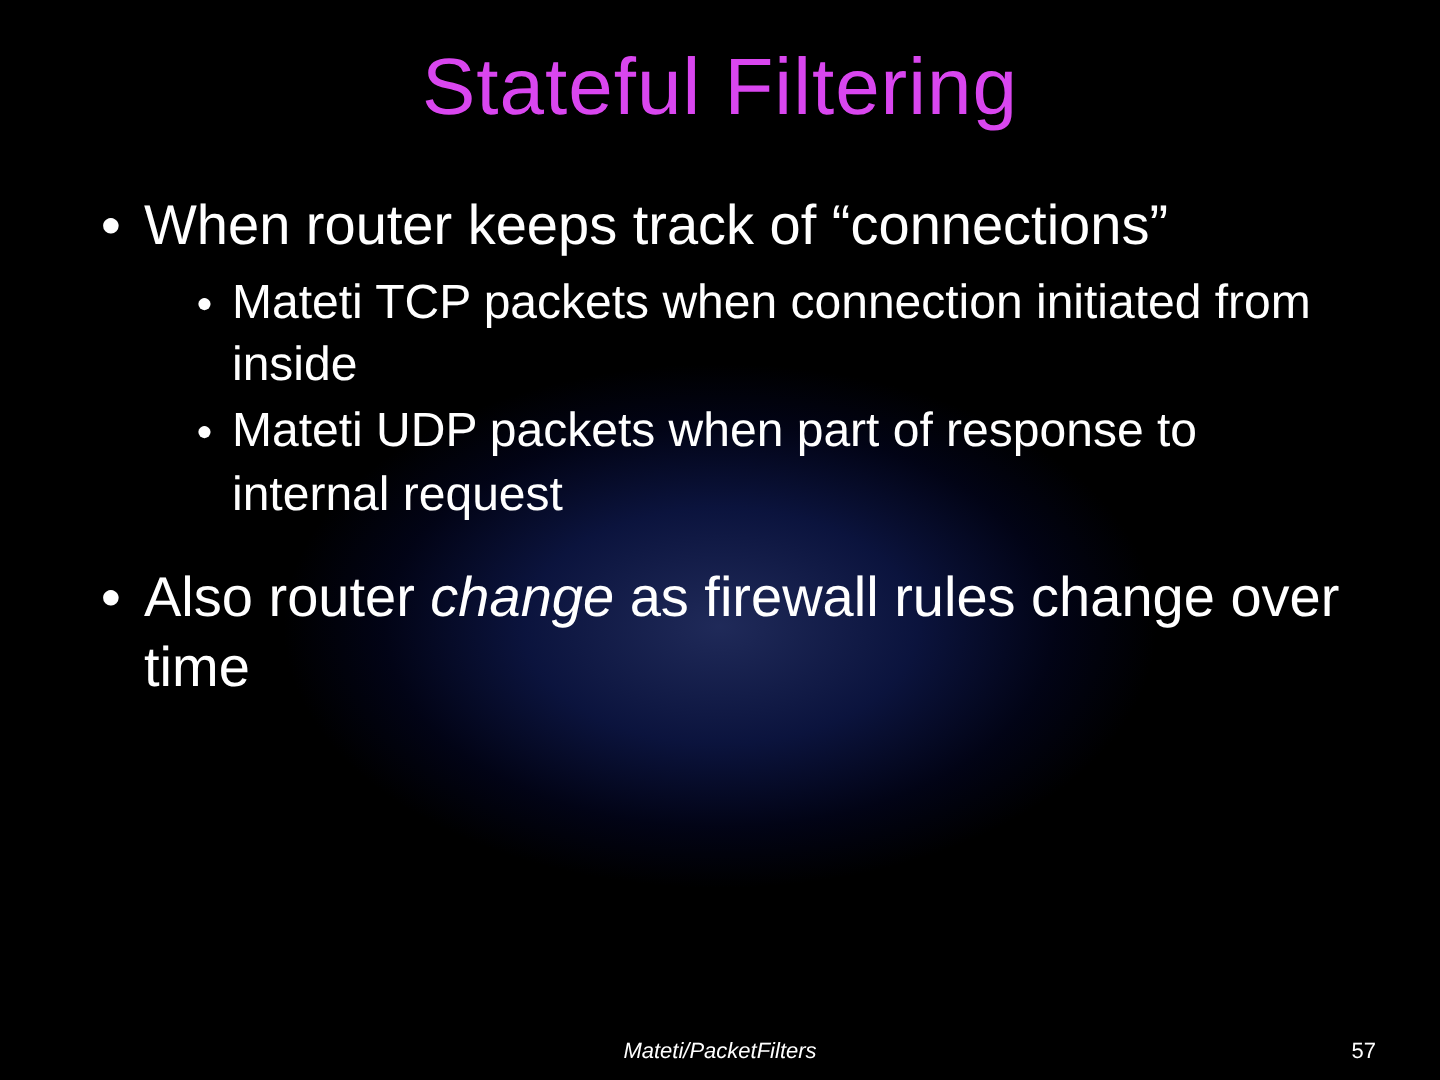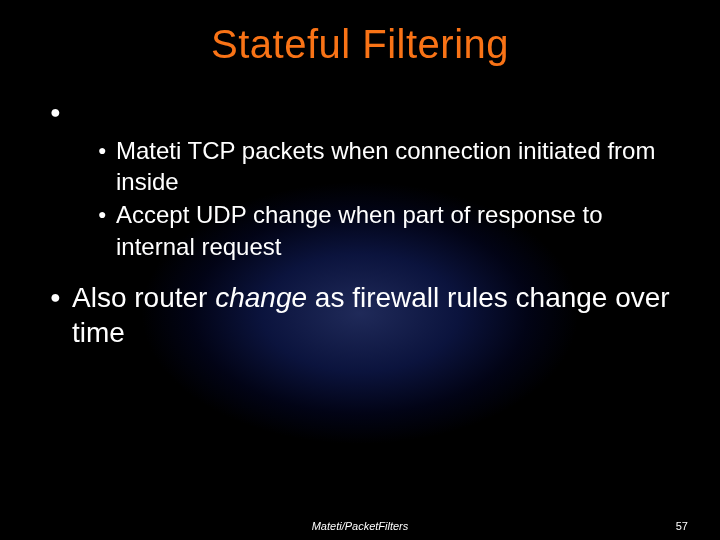--- a/index.html
+++ b/index.html
@@ -27,21 +27,21 @@
   .slide {
     position: relative;
     width: 720px;
     height: 540px;
     padding: 22px 40px 0 40px;
   }
   .title {
     font-size: 40px;
     font-weight: 400;
     text-align: center;
-    color: #f97316;
+    color: #d946ef;
     margin-bottom: 28px;
     letter-spacing: 0.5px;
   }
   .content {
     padding-left: 10px;
     padding-right: 10px;
   }
   .l1 {
     display: flex;
     align-items: flex-start;
@@ -99,30 +99,31 @@
 <div class="glow"></div>
 
 <div class="slide">
 
   <h1 class="title">Stateful Filtering</h1>
 
   <div class="content">
 
     <div class="l1">
       <span class="blt">●</span>
+      <span>When router keeps track of “connections”</span>
     </div>
 
     <div class="l2wrap">
       <div class="l2">
         <span class="blt">●</span>
         <span>Mateti TCP packets when connection initiated from inside</span>
       </div>
       <div class="l2">
         <span class="blt">●</span>
-        <span>Accept UDP change when part of response to internal request</span>
+        <span>Mateti UDP packets when part of response to internal request</span>
       </div>
     </div>
 
     <div class="l1">
       <span class="blt">●</span>
       <span><span>Also router </span><span class="ital">change</span><span> as firewall rules change over time</span></span>
     </div>
 
   </div>
 

